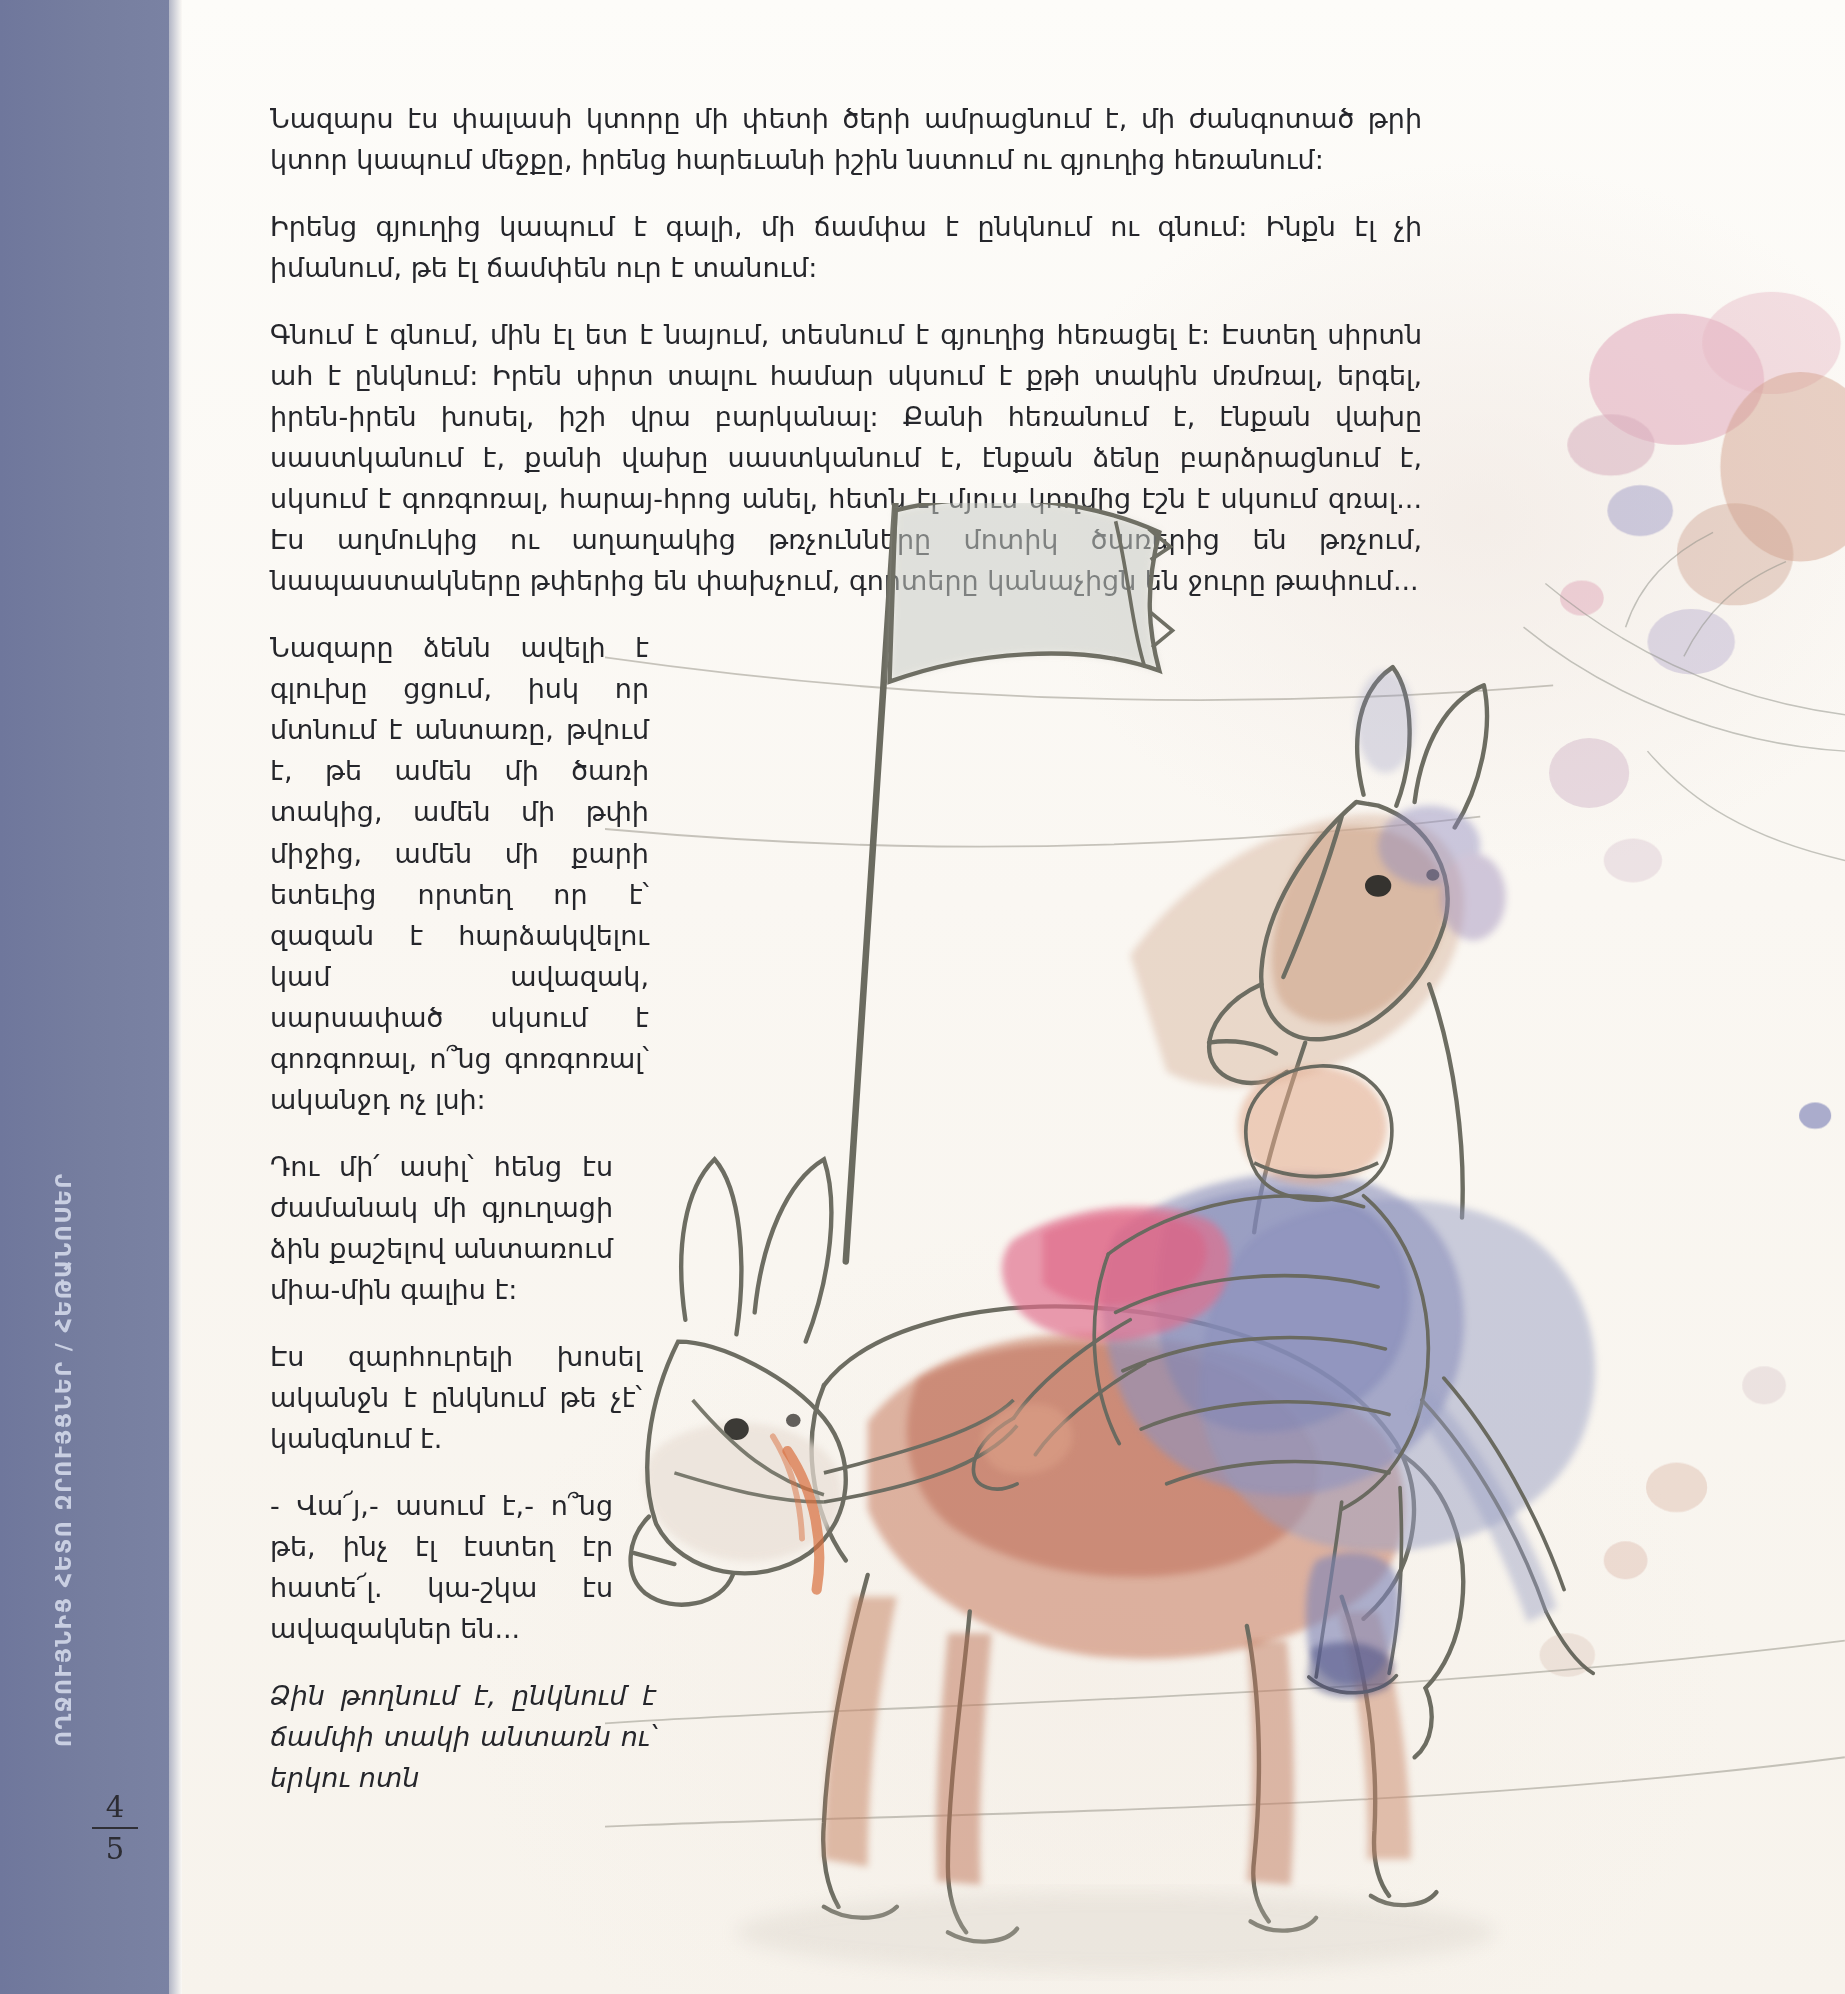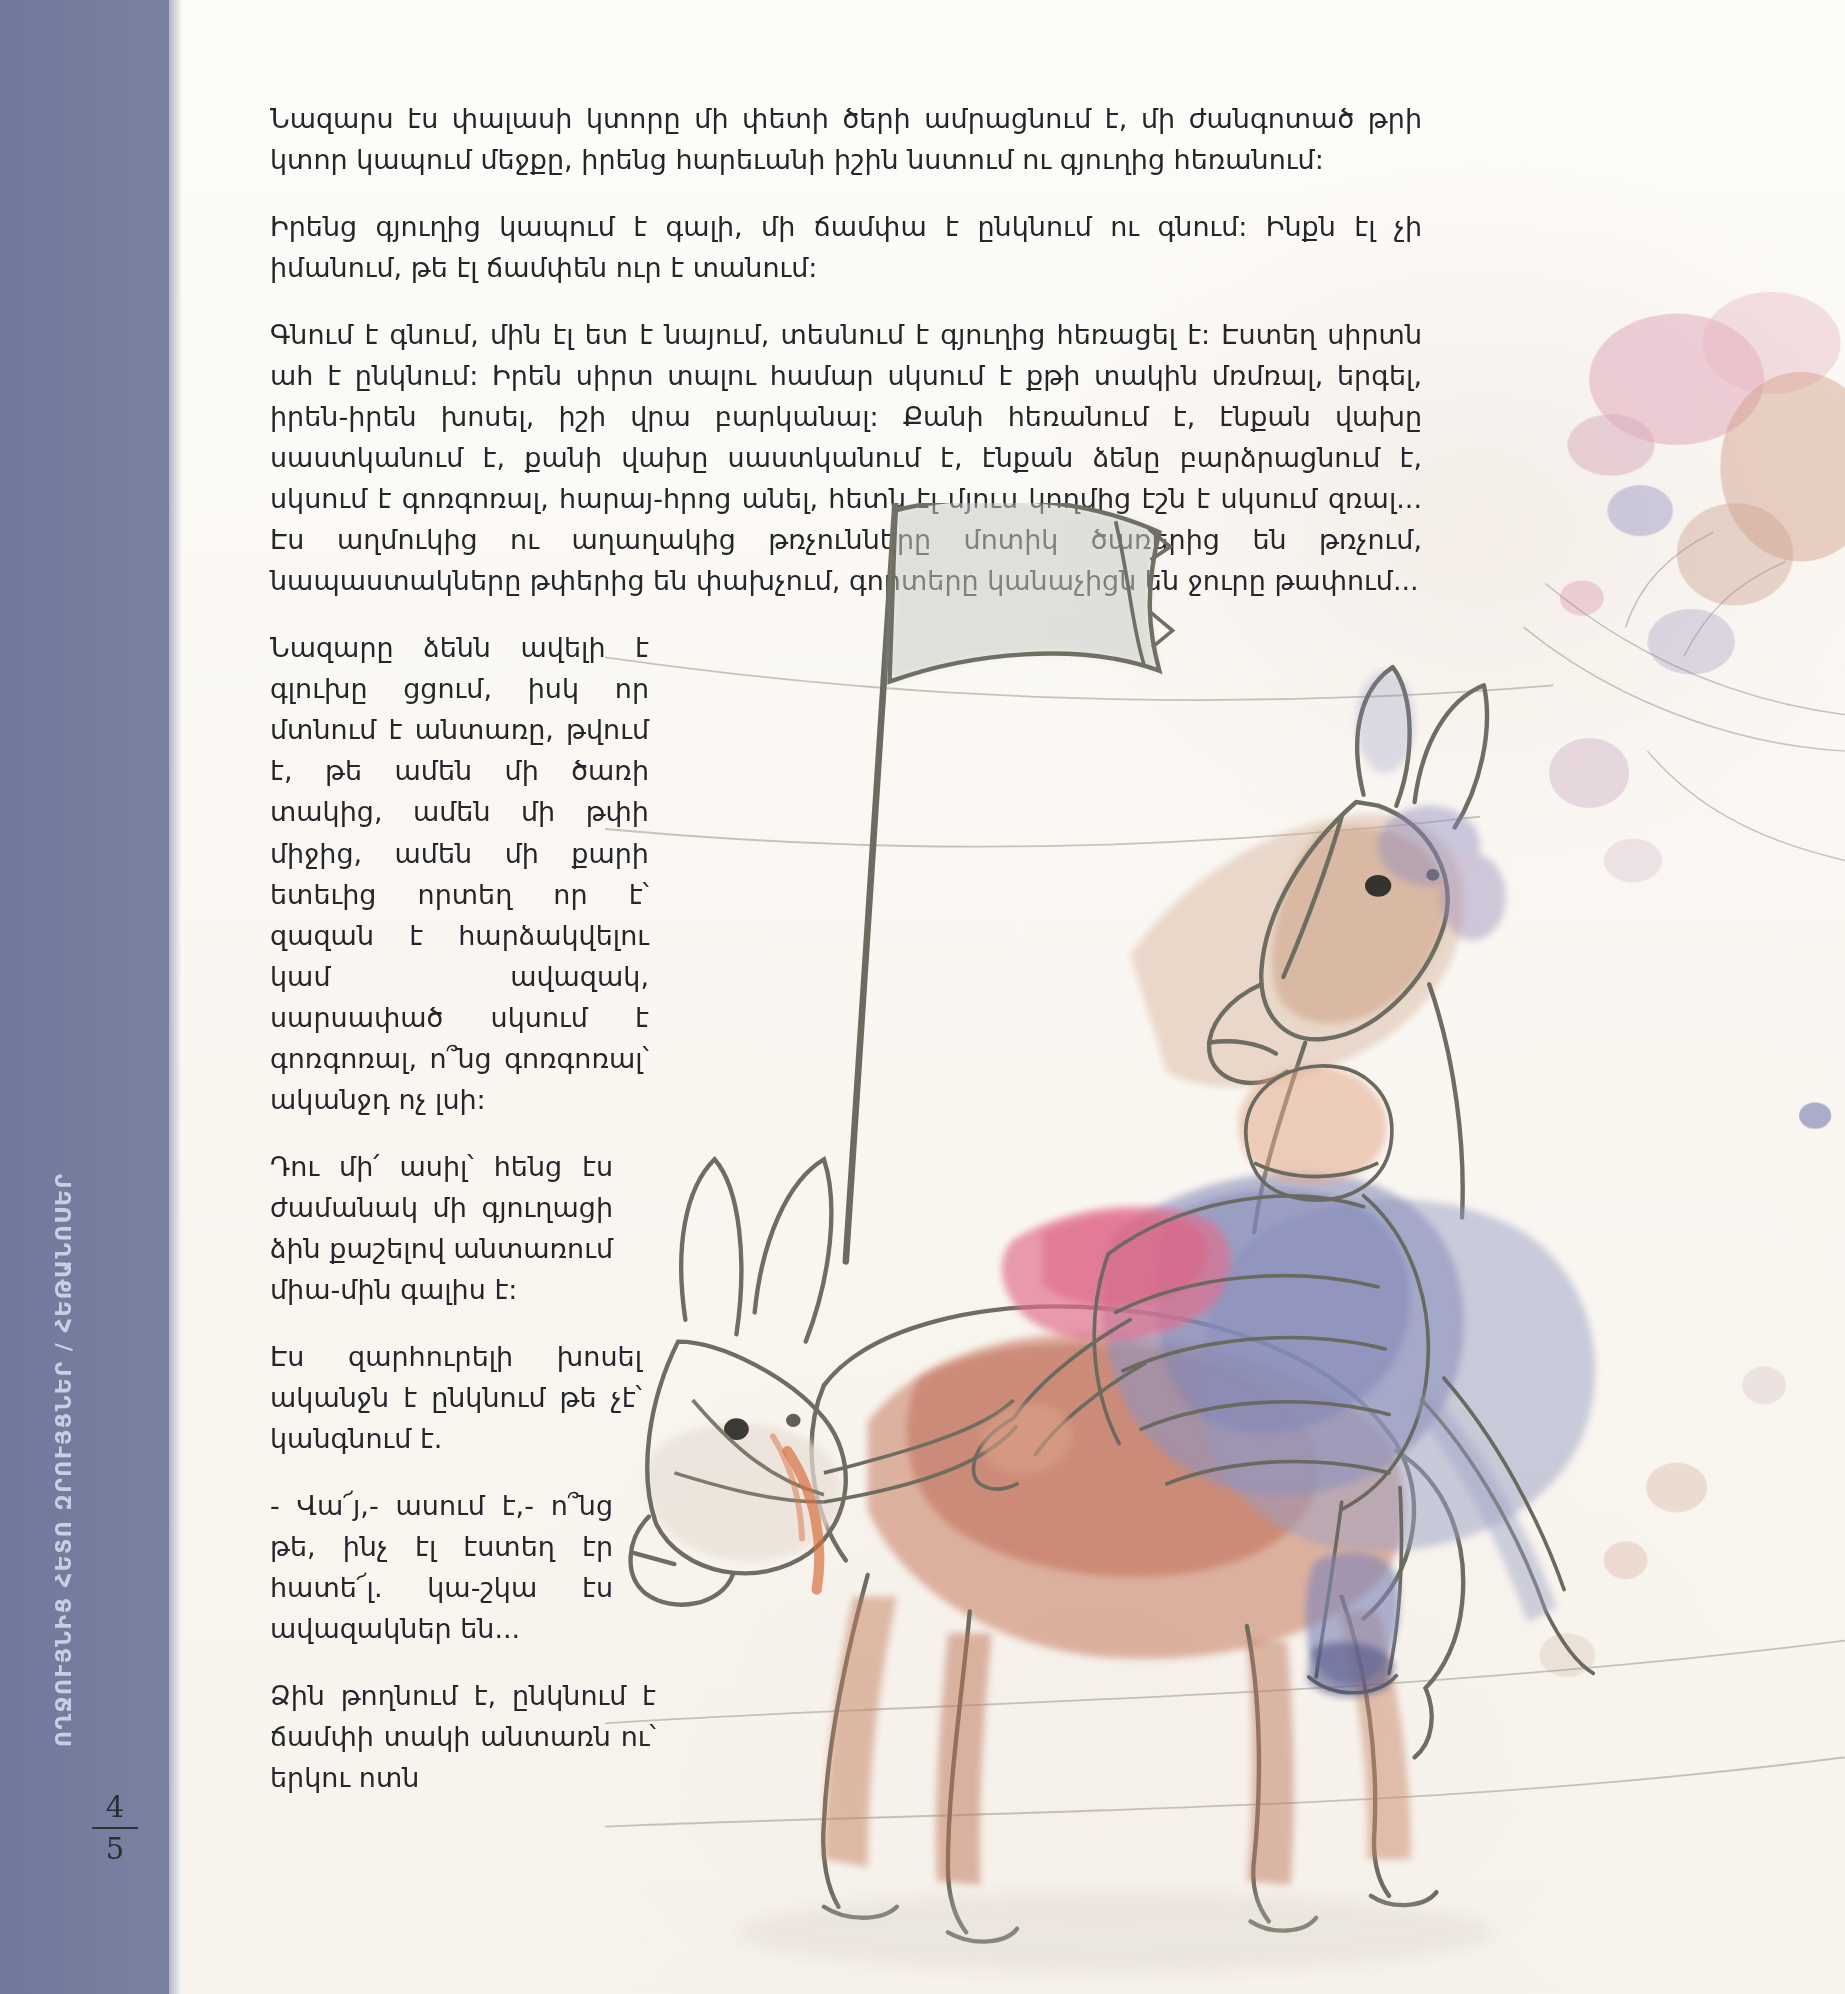--- a/index.html
+++ b/index.html
@@ -89,21 +89,21 @@
   }
   #text-column p {
     margin: 0 0 26px 0;
     text-align: justify;
     hyphens: manual;
   }
   #text-column p.narrow-2 { width: 379px; }
   #text-column p.narrow-3 { width: 343px; }
   #text-column p.narrow-4 { width: 372px; }
   #text-column p.narrow-5 { width: 343px; }
-  #text-column p.narrow-6 { width: 386px; text-indent: 0; }
+  #text-column p.narrow-6 { width: 386px; text-indent: 0; font-style: italic; }
 
   
   #illustration {
     position: absolute;
     left: 605px;
     top: 503px;
     width: 1240px;
     height: 1492px;
     pointer-events: none;
   }

